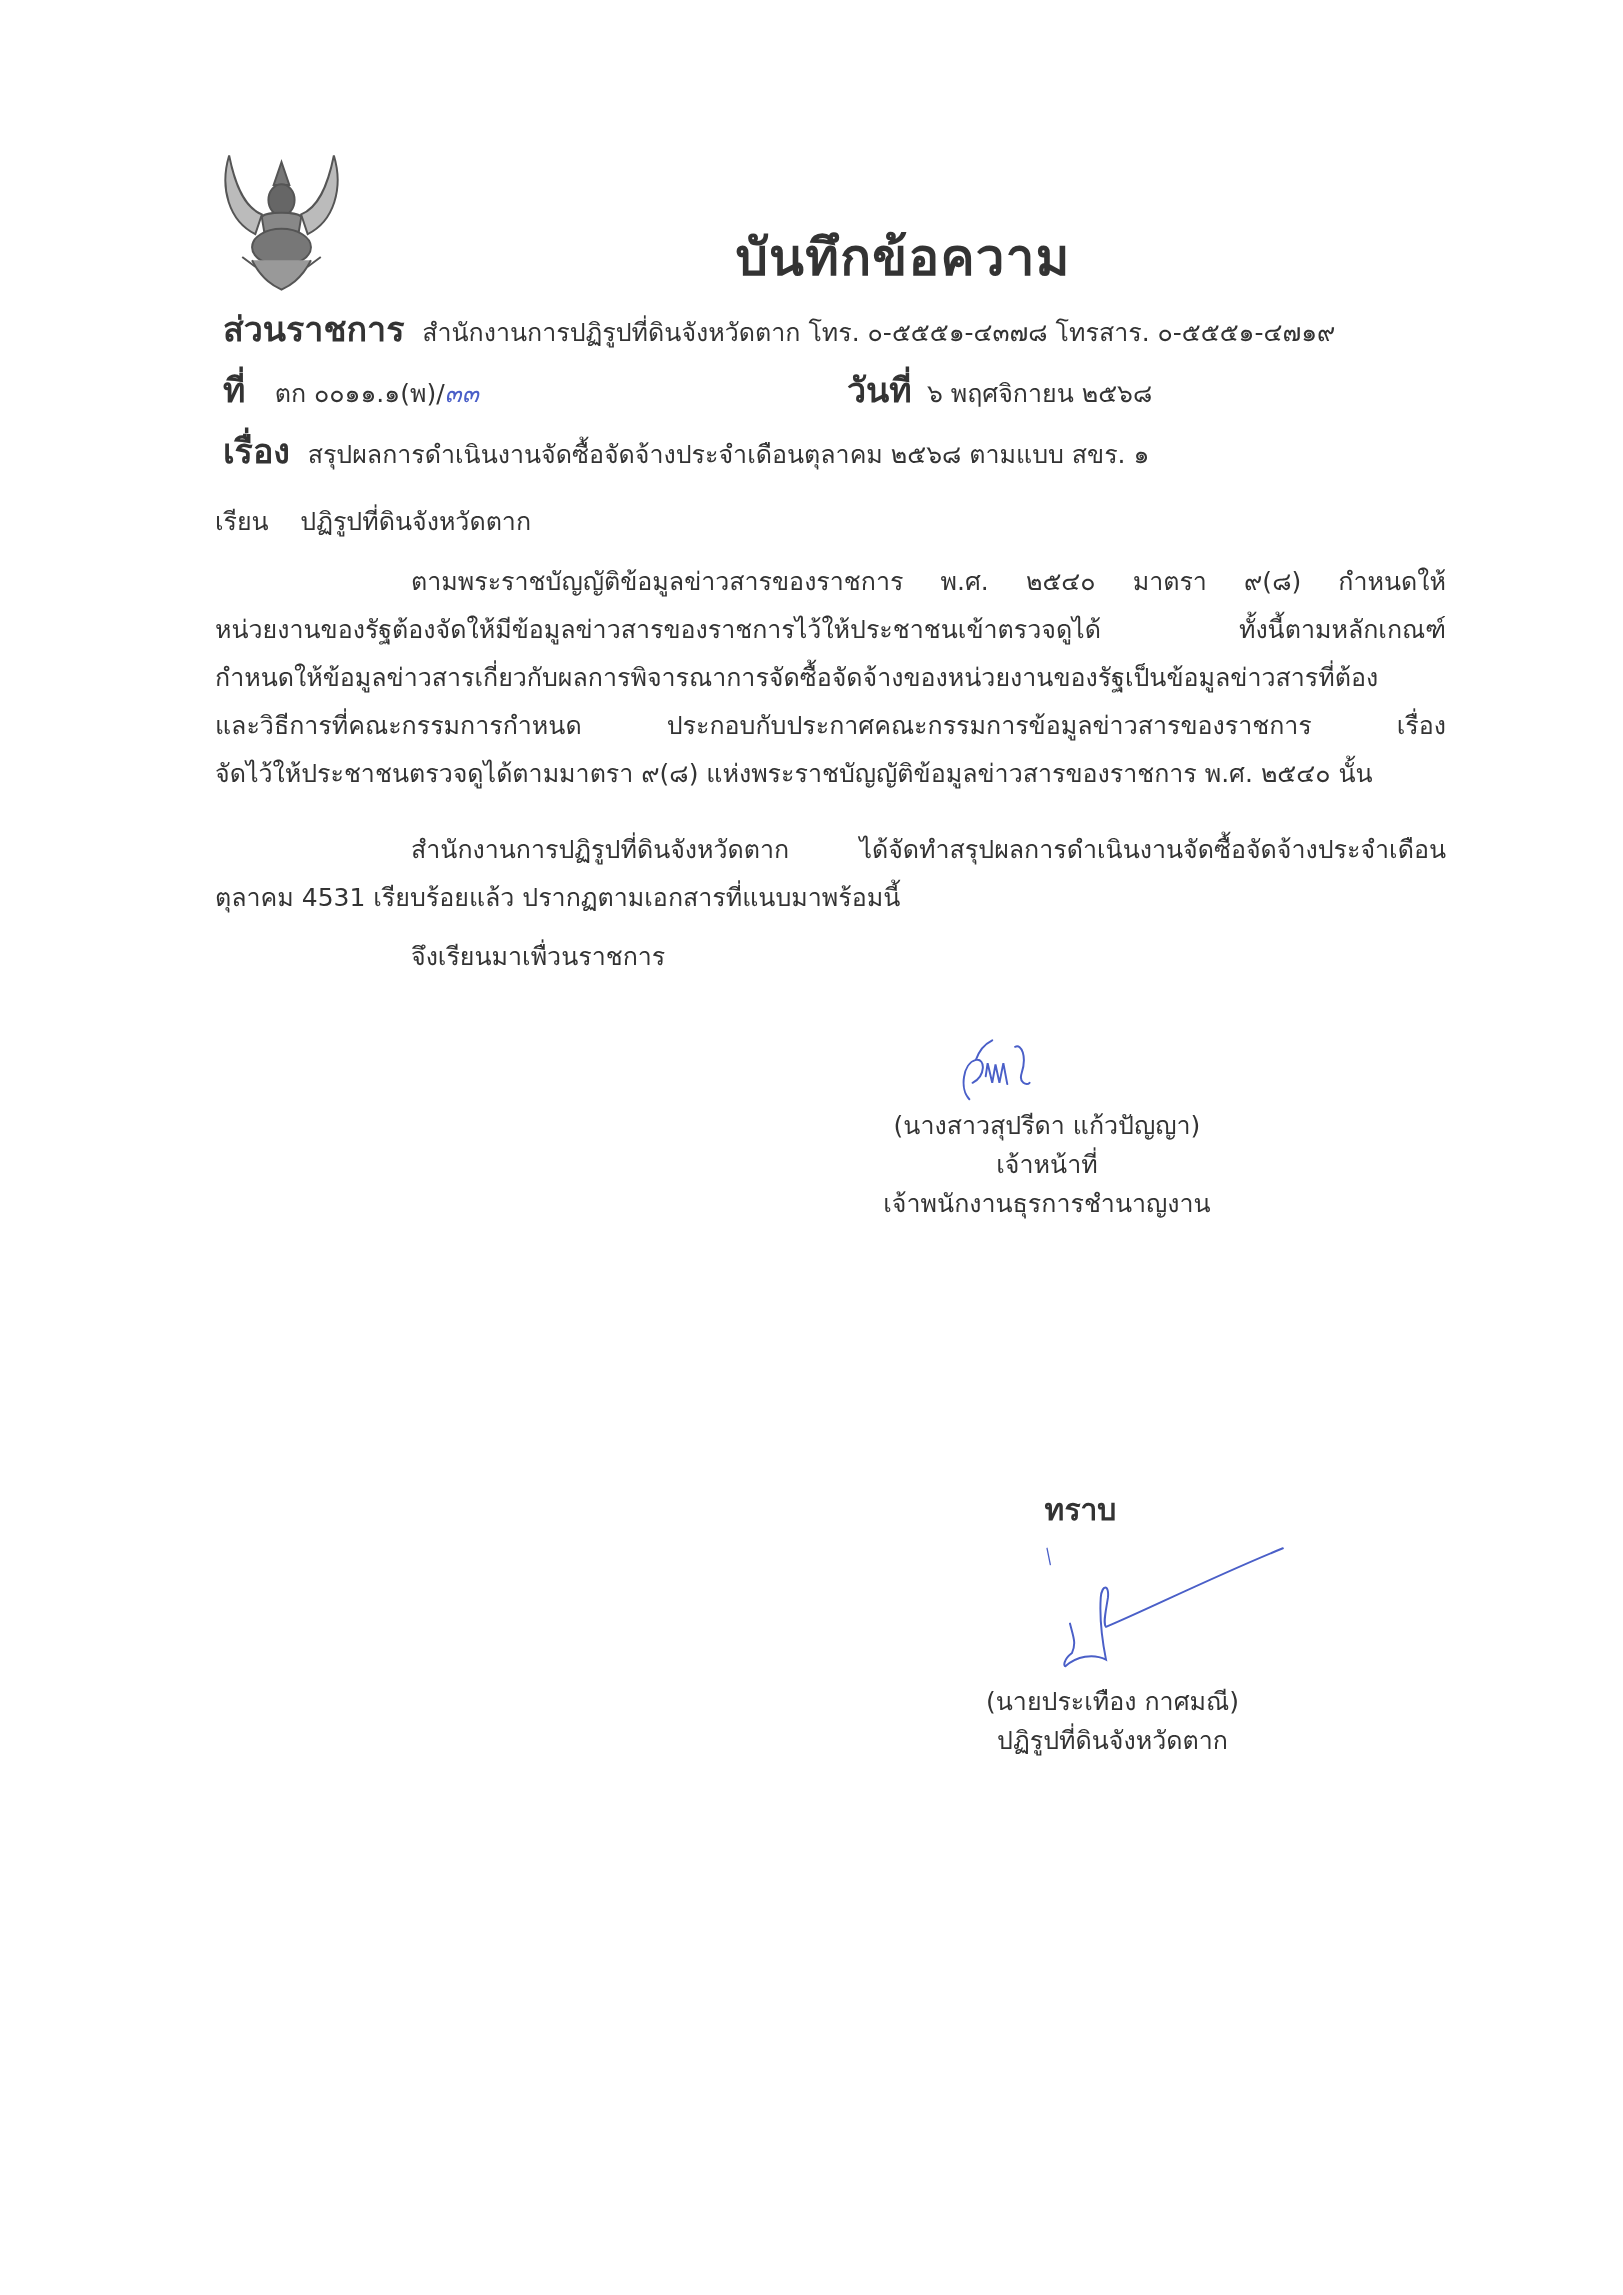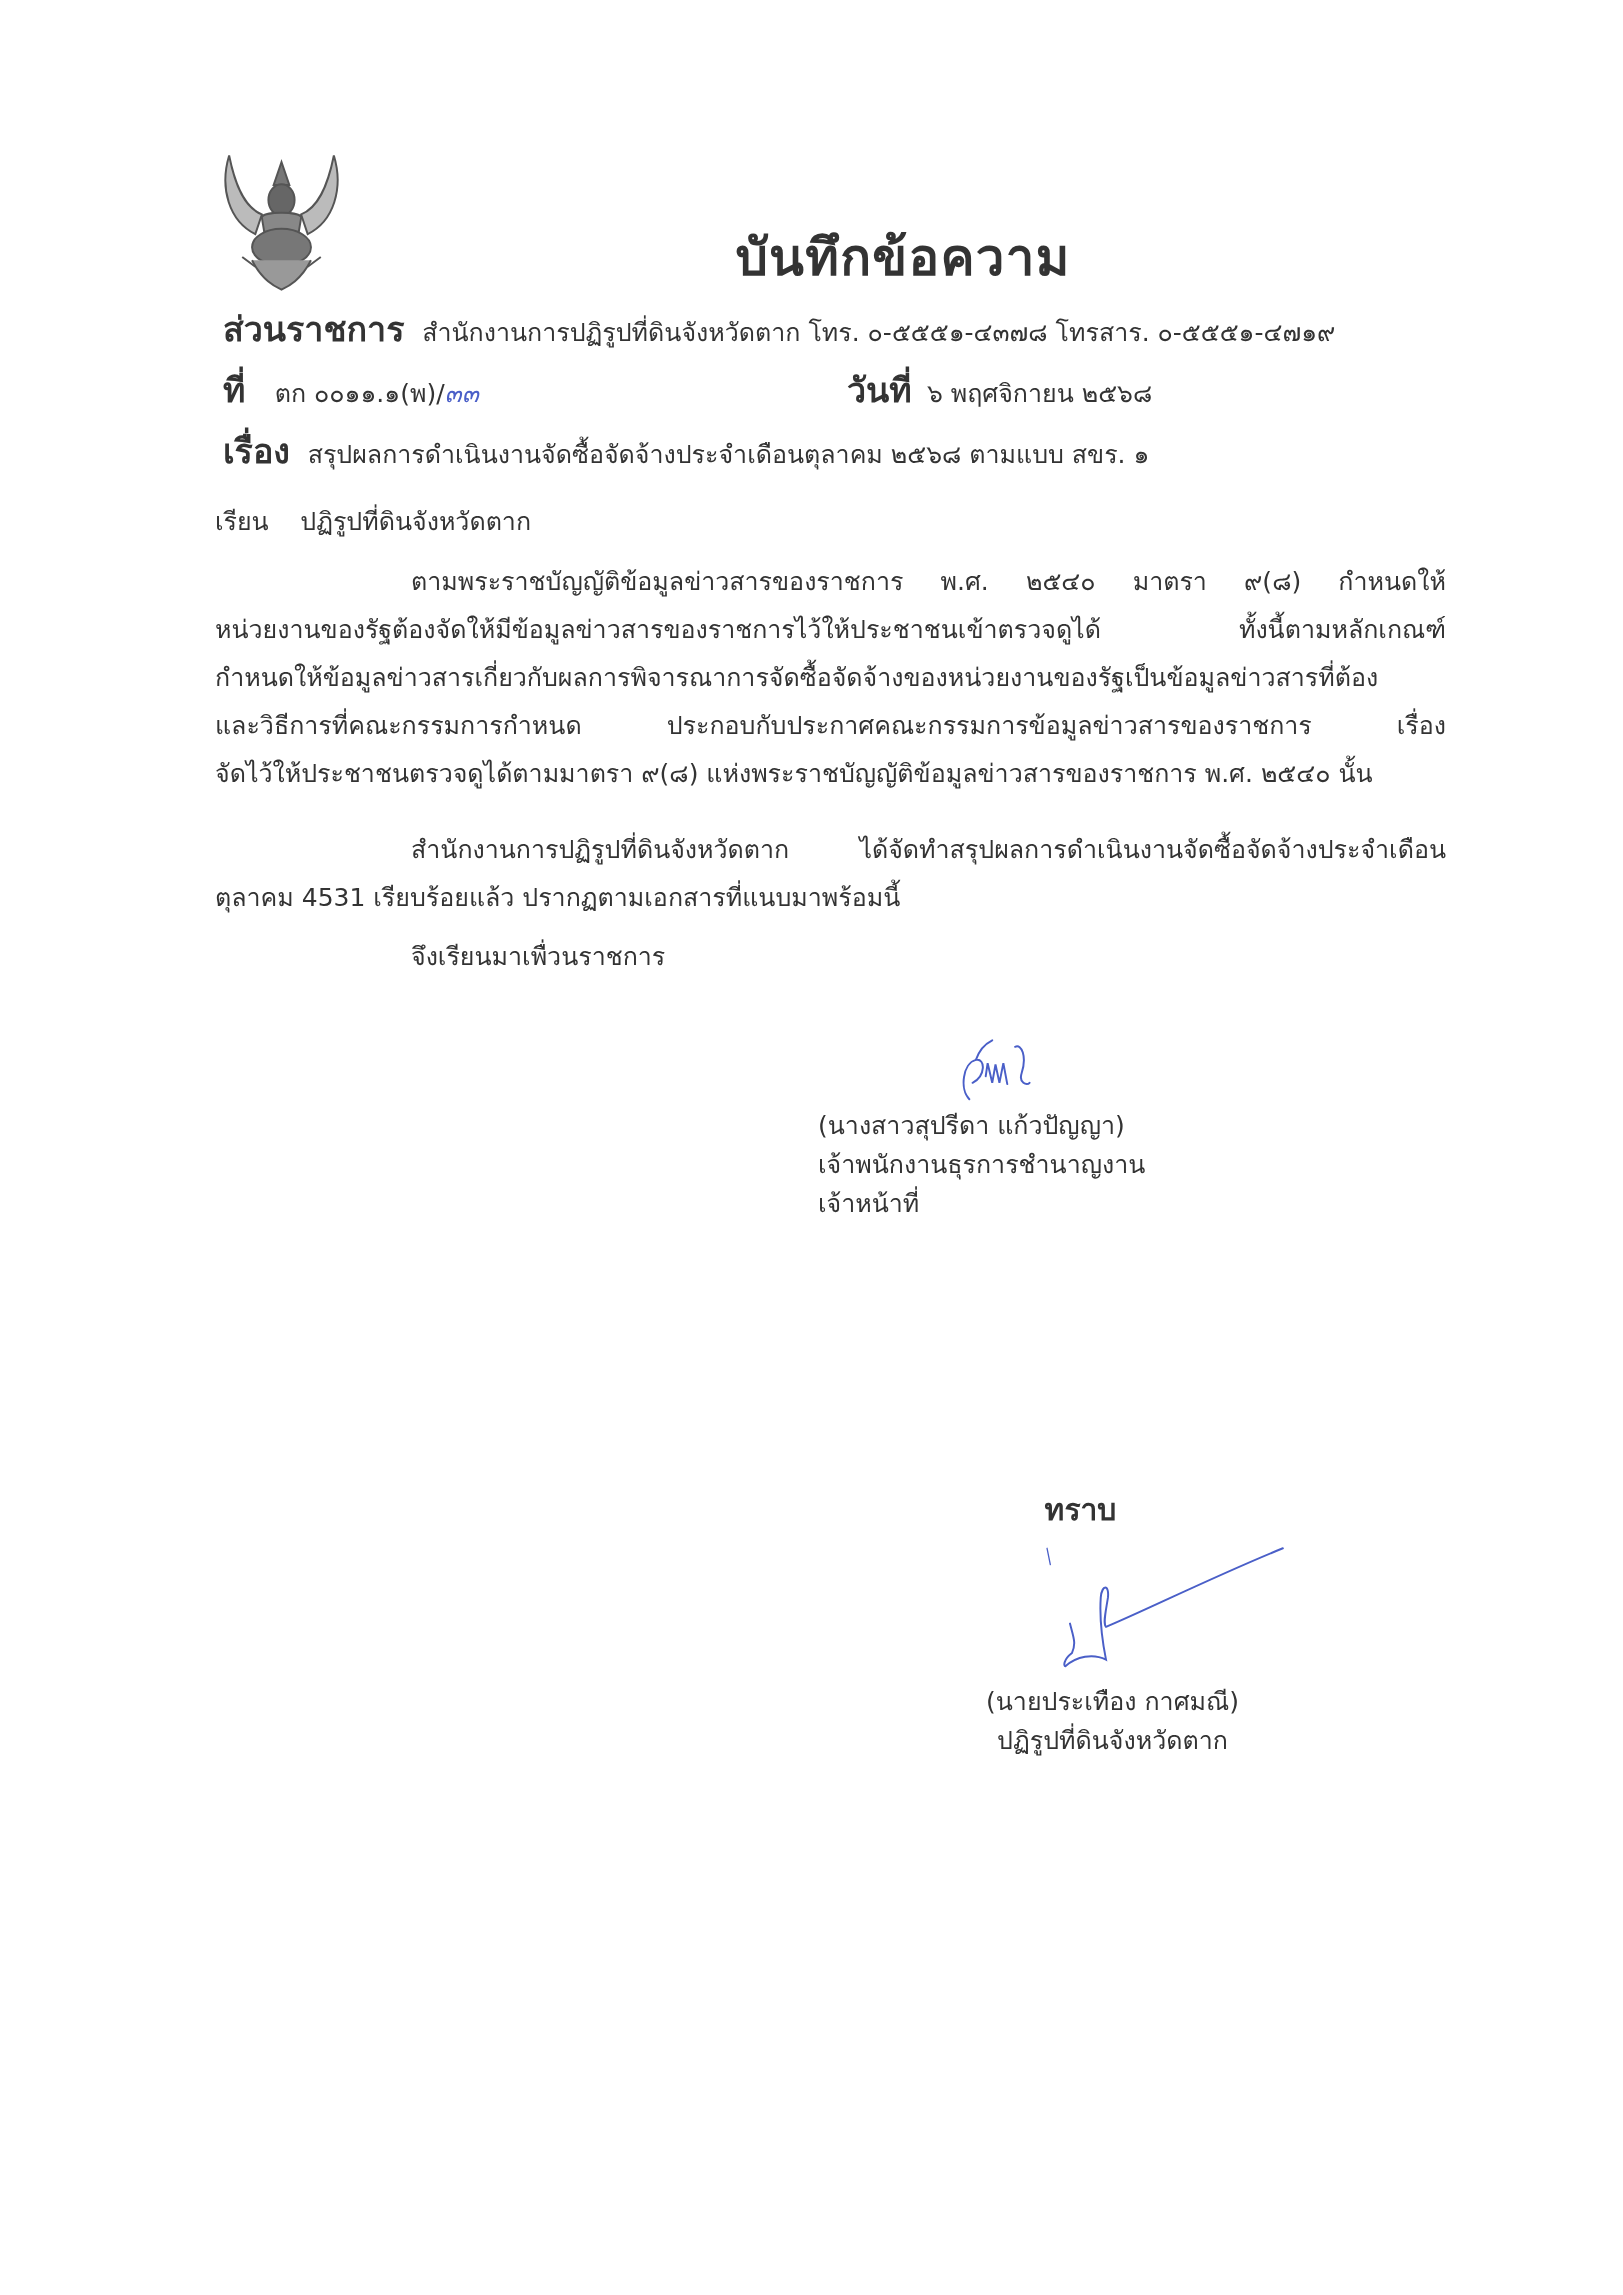--- a/index.html
+++ b/index.html
@@ -24,21 +24,21 @@
     .blue { color: #4a5fc8; font-style: italic; }
     .body-text { font-size: 25px; color: #333; }
     .salutation { left: 215px; top: 501px; }
     .para { left: 215px; width: 1231px; white-space: normal; line-height: 48px; }
     .para .line { display: block; text-align: justify; text-align-last: justify; }
     .para .line.last { text-align-last: left; }
     .p1 { top: 558px; }
     .p2 { top: 826px; }
     .indent { padding-left: 196px; }
     .closing { left: 411px; top: 936px; }
-    .sig1 { left: 818px; width: 458px; top: 1034px; }
+    .sig1 { left: 818px; width: 458px; top: 1034px; text-align: center; }
     .sig-line { font-size: 25px; color: #333; display: block; line-height: 39px; }
     .sig1-name { top: 1106px; }
     .ack { left: 1015px; width: 131px; top: 1486px; text-align: center;
       font-size: 30px; font-weight: bold; color: #333; }
     .sig2 { left: 916px; width: 393px; text-align: center; }
     .sig2-text { top: 1682px; }
     svg { overflow: visible; }
   </style>
 </head>
 <body>
@@ -101,22 +101,22 @@
 <div class="abs closing body-text">จึงเรียนมาเพื่วนราชการ</div>
 
 <div class="abs" style="left:956px; top:1037px;">
   <svg width="79" height="72" viewBox="0 0 120 110">
     <path d="M20 95 C 5 80, 10 40, 30 35 C 45 32, 45 60, 25 70 M30 35 C 35 20, 45 10, 55 5 M45 60 L 48 40 L 55 70 L 60 42 L 66 70 L 72 40 L 78 72 M90 15 C 100 10, 108 30, 100 55 C 95 70, 108 75, 112 70" fill="none" stroke="#4a5fc8" stroke-width="3" stroke-linecap="round"></path>
   </svg>
 </div>
 
 <div class="abs sig1 sig1-name">
   <span class="sig-line">(นางสาวสุปรีดา แก้วปัญญา)</span>
+  <span class="sig-line">เจ้าหน้าที่</span>
   <span class="sig-line">เจ้าพนักงานธุรการชำนาญงาน</span>
-  <span class="sig-line">เจ้าหน้าที่</span>
 </div>
 
 <div class="abs ack">ทราบ</div>
 
 <div class="abs" style="left:1047px; top:1545px;">
   <svg width="249" height="131" viewBox="0 0 380 200">
     <path d="M0 5 L 5 30" fill="none" stroke="#4a5fc8" stroke-width="2" stroke-linecap="round"></path>
     <path d="M35 120 C 40 140, 45 150, 38 165 C 25 175, 25 185, 28 185 C 45 170, 70 165, 90 175 C 85 150, 80 110, 82 80 C 84 60, 95 60, 93 80 C 90 100, 85 120, 90 125 C 150 100, 250 50, 360 5" fill="none" stroke="#4a5fc8" stroke-width="3" stroke-linecap="round"></path>
   </svg>
 </div>

